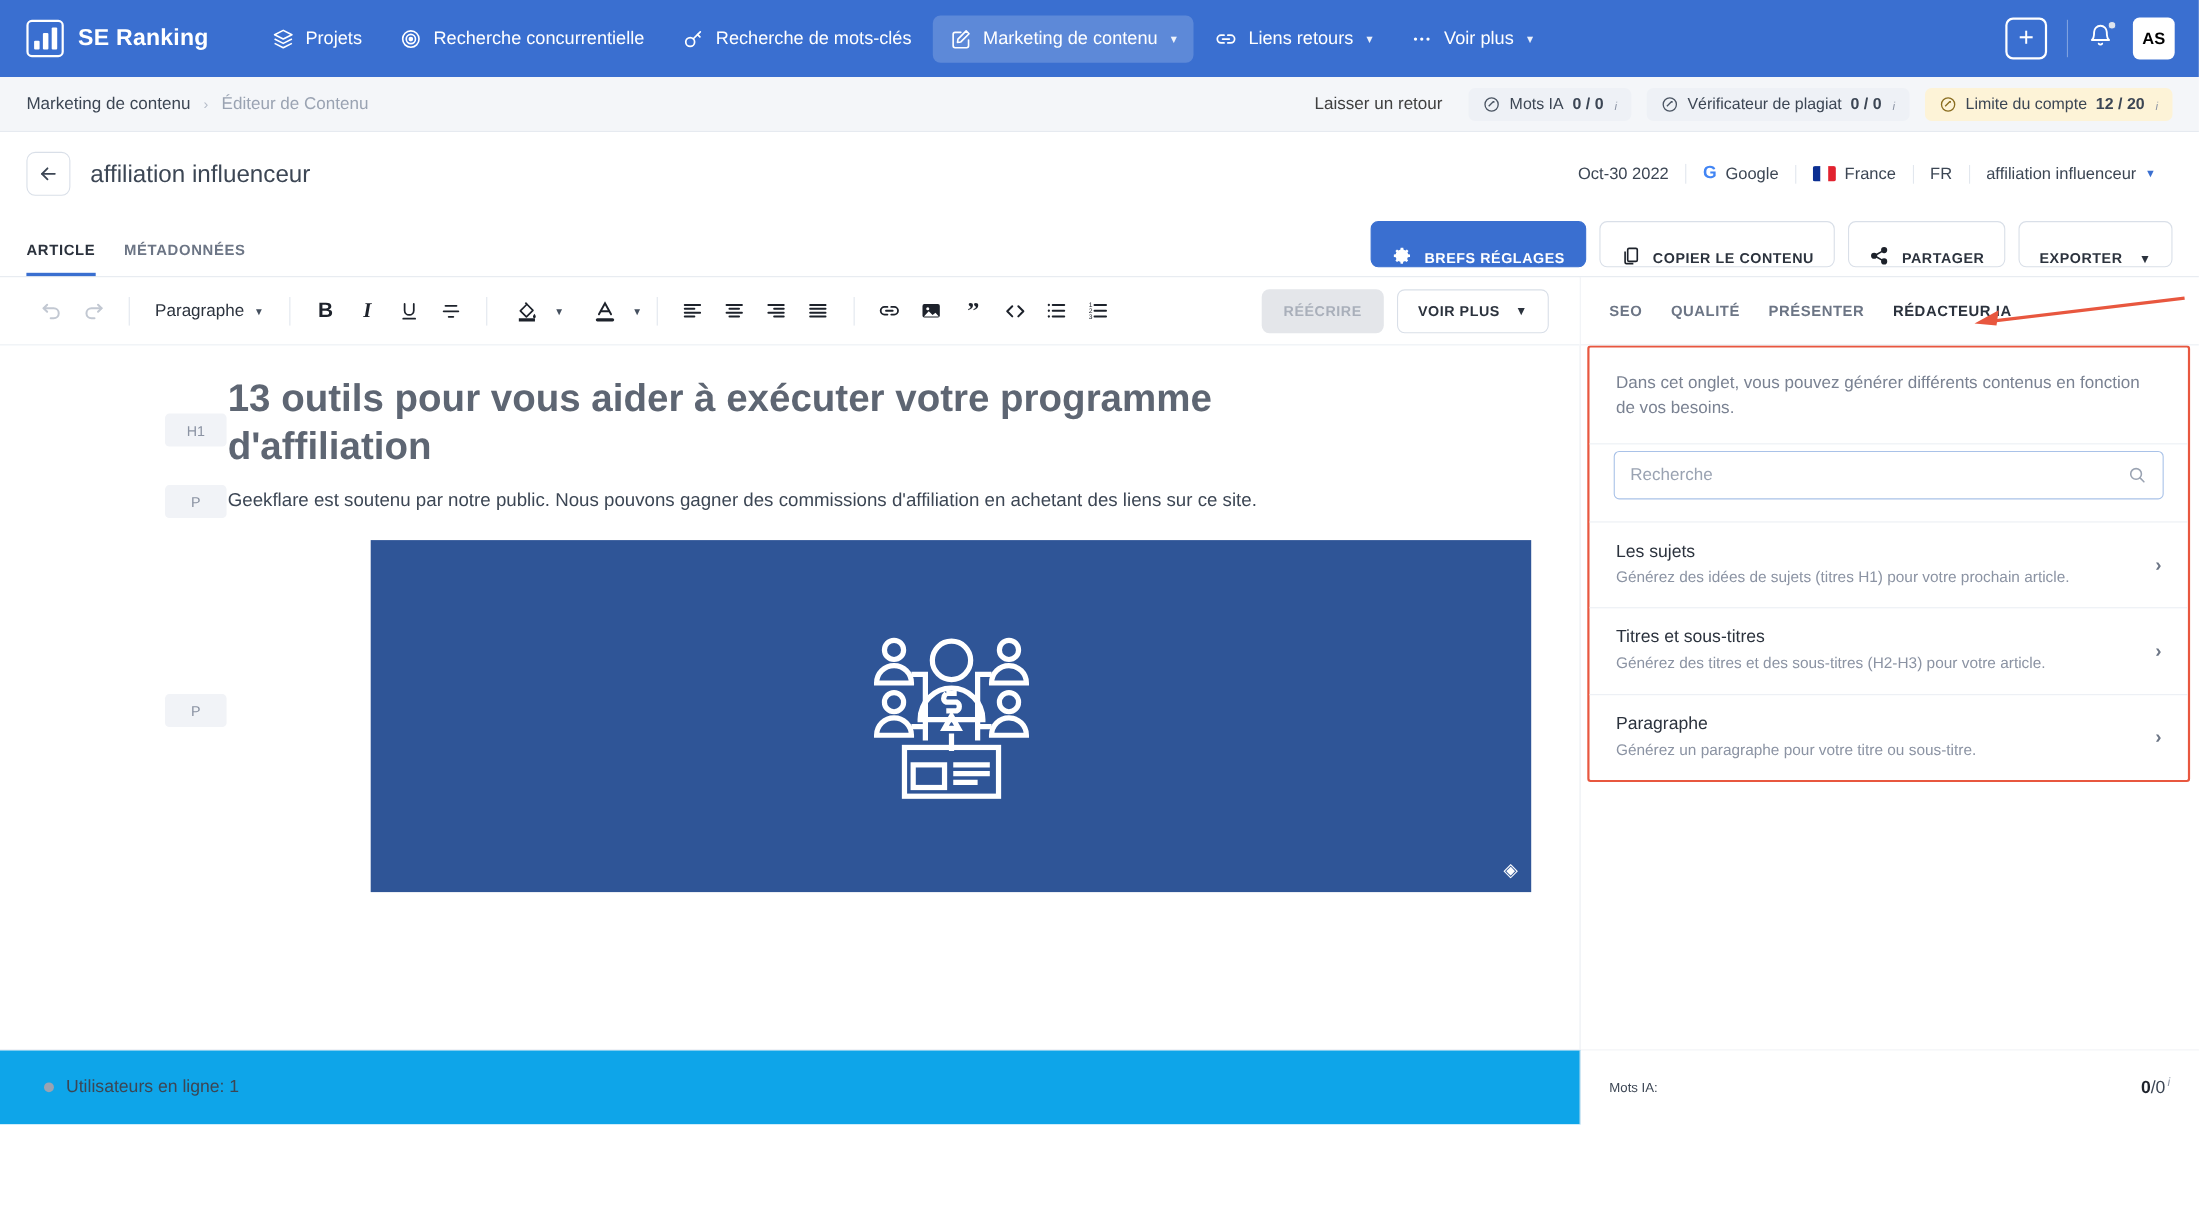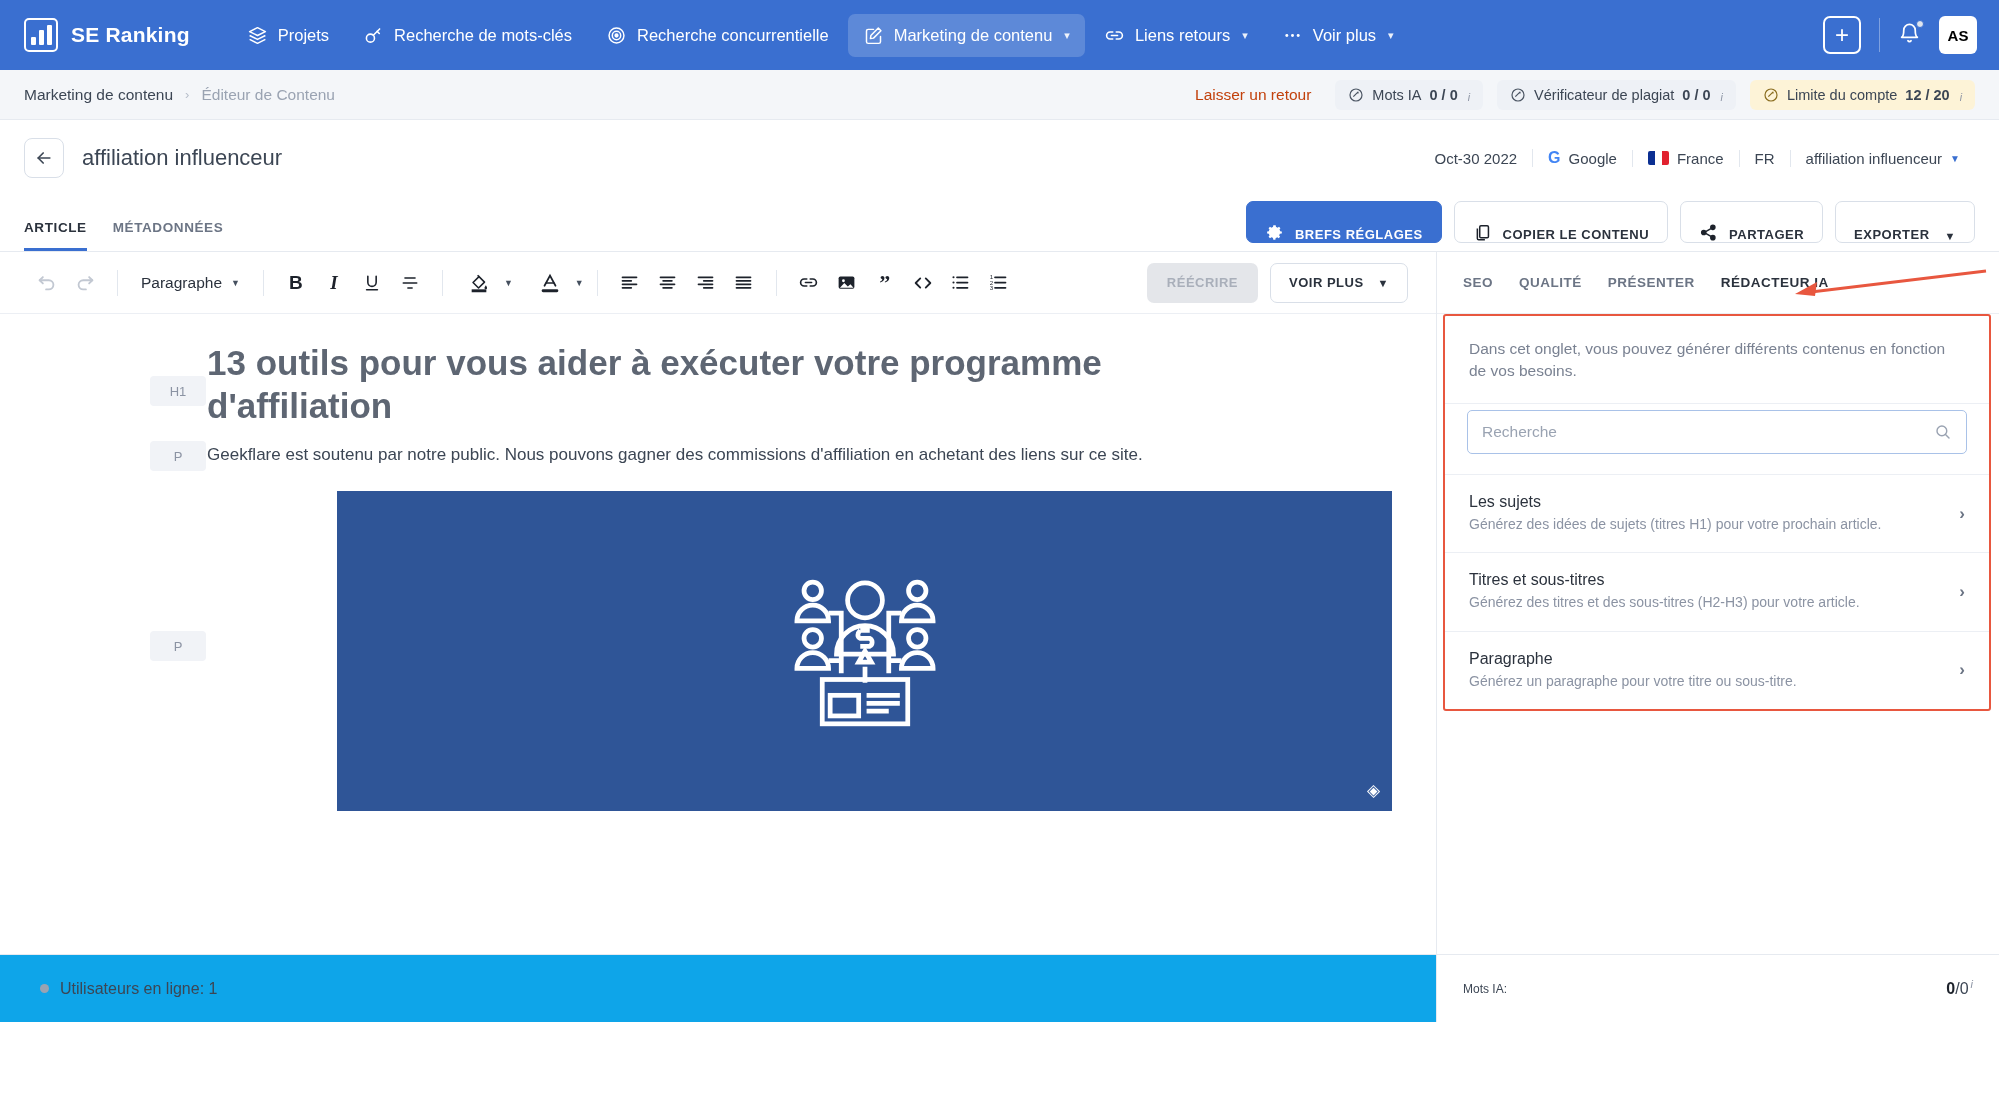--- a/index.html
+++ b/index.html
@@ -60,21 +60,21 @@
 
   
   .crumbbar {
     height: 50px; background: #f4f6f9; border-bottom: 1px solid #e6eaf0;
     display: flex; align-items: center; padding: 0 24px; gap: 12px;
   }
   .crumb { font-size: 15.5px; color: #3c4654; cursor: pointer; }
   .crumb.muted { color: #9aa3b2; cursor: default; }
   .crumb-sep { color: #b6bdc9; font-size: 13px; }
   .crumb-right { margin-left: auto; display: flex; align-items: center; gap: 14px; }
-  .feedback-link { font-size: 15.5px; color: #c2410c; cursor: pointer; margin-right: 10px; }
+  .feedback-link { font-size: 15.5px; color: #404040; cursor: pointer; margin-right: 10px; }
   .pill {
     display: flex; align-items: flex-end; gap: 8px;
     padding: 7px 13px; border-radius: 6px; background: #eef1f6;
     font-size: 14.5px; color: #3c4654; cursor: pointer; white-space: nowrap;
   }
   .pill.warn { background: #fdf3d7; }
   .pill b { font-weight: bold; }
   .pill .sup { font-size: 10.5px; font-style: italic; color: #8b93a3; vertical-align: super; margin-left: 2px; }
   .pill-ico { width: 16px; height: 16px; display: block; flex: 0 0 16px; }
 
@@ -240,35 +240,35 @@
     <div class="nav-item">
       <svg class="nav-ico" viewBox="0 0 24 24" fill="none" stroke="#fff" stroke-width="1.7" stroke-linejoin="round">
         <path d="M12 3 3 7.5l9 4.5 9-4.5z"></path>
           <path d="M3 12l9 4.5 9-4.5"></path>
           <path d="M3 16.5l9 4.5 9-4.5"></path>
       </svg>
       <span>Projets</span>
     </div>
 
     <div class="nav-item">
+      <svg class="nav-ico" viewBox="0 0 24 24" fill="none" stroke="#fff" stroke-width="1.7">
+        <circle cx="12" cy="12" r="8.5"></circle>
+          <circle cx="12" cy="12" r="4.8"></circle>
+          <circle cx="12" cy="12" r="1.6" fill="#fff"></circle>
+      </svg>
+      <span>Recherche concurrentielle</span>
+    </div>
+
+    <div class="nav-item">
       <svg class="nav-ico" viewBox="0 0 24 24" fill="none" stroke="#fff" stroke-width="1.8" stroke-linecap="round">
         <circle cx="8.5" cy="15" r="4.6"></circle>
           <path d="M11.8 11.7 19 4.5"></path>
           <path d="M16.2 7.3l2.4 2.4"></path>
       </svg>
       <span>Recherche de mots-clés</span>
-    </div>
-
-    <div class="nav-item">
-      <svg class="nav-ico" viewBox="0 0 24 24" fill="none" stroke="#fff" stroke-width="1.7">
-        <circle cx="12" cy="12" r="8.5"></circle>
-          <circle cx="12" cy="12" r="4.8"></circle>
-          <circle cx="12" cy="12" r="1.6" fill="#fff"></circle>
-      </svg>
-      <span>Recherche concurrentielle</span>
     </div>
 
     <div class="nav-item active">
       <svg class="nav-ico" viewBox="0 0 24 24" fill="none" stroke="#fff" stroke-width="1.7" stroke-linecap="round" stroke-linejoin="round">
         <path d="M20 13v6a2 2 0 0 1-2 2H6a2 2 0 0 1-2-2V7a2 2 0 0 1 2-2h6"></path>
           <path d="M17.5 3.5 20.5 6.5 12 15l-3.5.5.5-3.5z"></path>
       </svg>
       <span>Marketing de contenu</span>
       <span class="chev">▾</span>
     </div>

